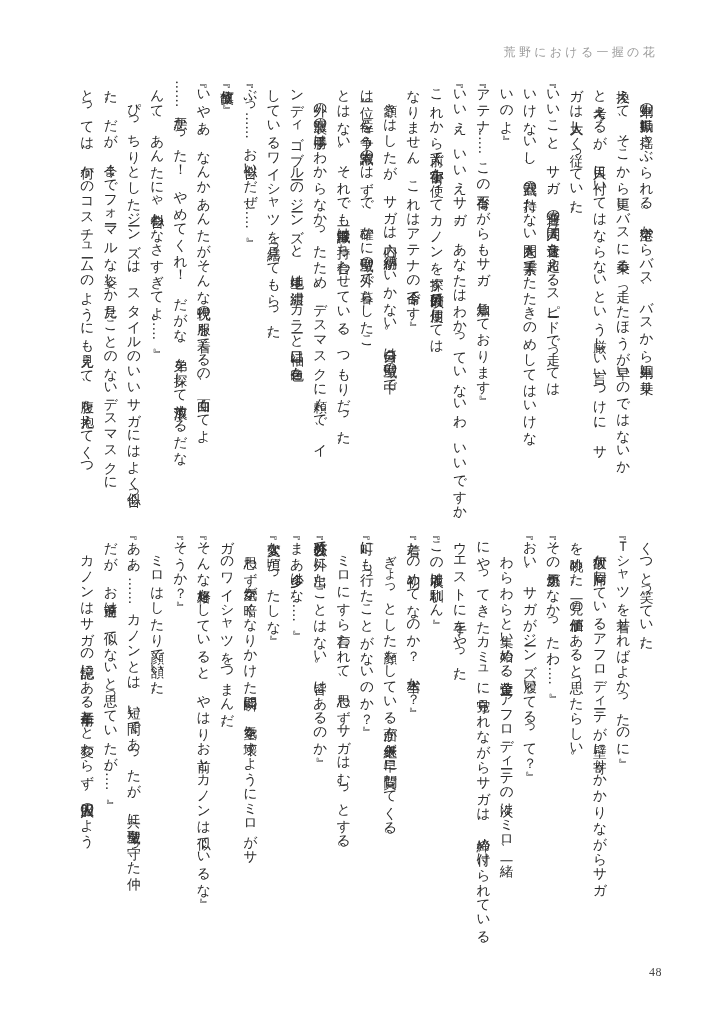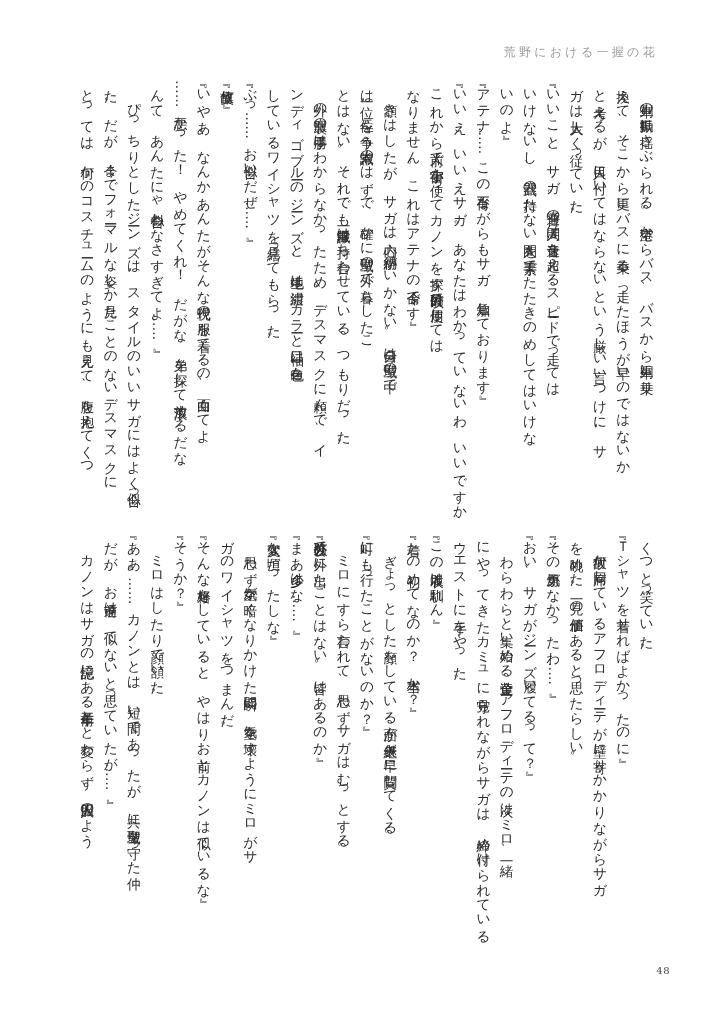--- a/index.html
+++ b/index.html
@@ -32,24 +32,25 @@
     }
     .block.upper { top: 80px; height: 414px; }
     .block.lower { top: 532px; height: 418px; }
     .col {
       white-space: pre;
       overflow: visible;
     }
     .page-number {
       position: absolute;
       top: 965px;
-      right: 52px;
-      font-size: 10px;
+      right: 60px;
+      font-size: 12px;
       color: #444444;
       letter-spacing: 0.5px;
+      font-family: Liberation Serif, serif;
     }
   </style>
 </head>
 <body>
 
 <div class="page">
 
   <div class="running-header">荒野における一握の花</div>
 
   <div class="block upper">

